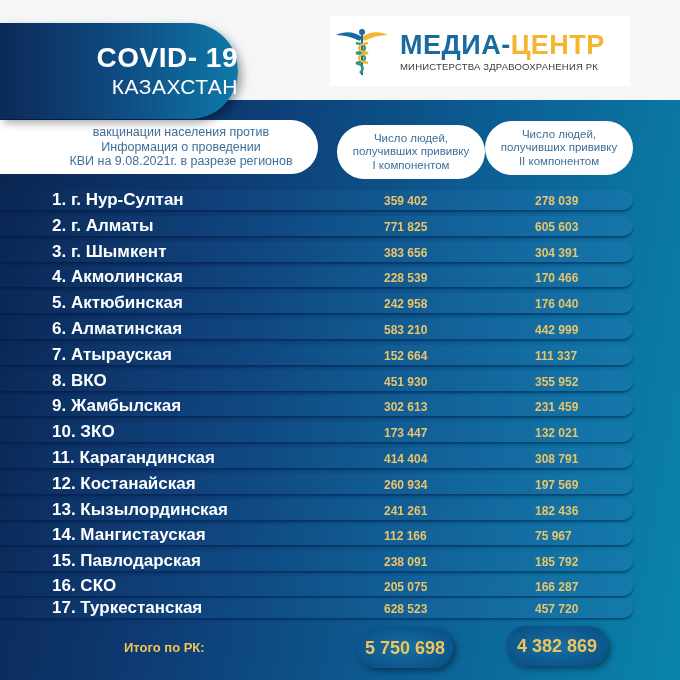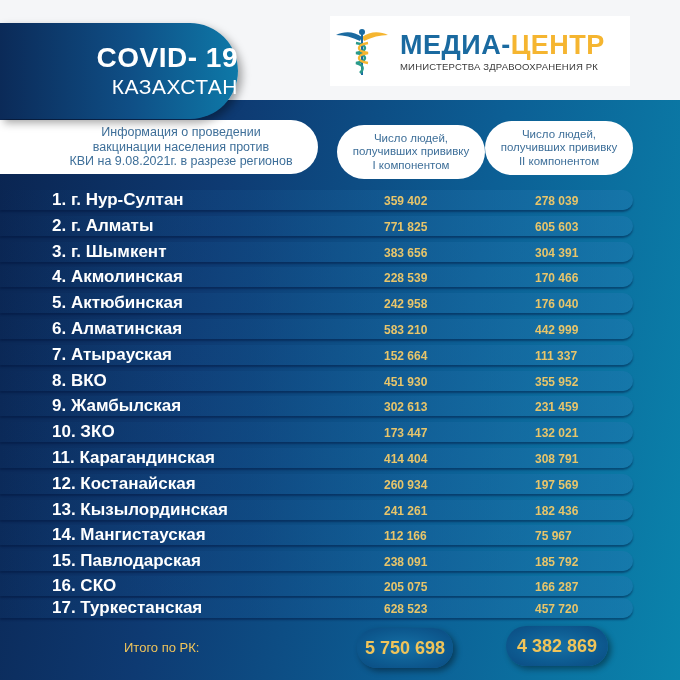--- a/index.html
+++ b/index.html
@@ -78,21 +78,21 @@
   .row .v1, .row .v2 {
     position: absolute; top: 4px;
     color: #e8c56a; font-weight: bold; font-size: 12px; line-height: 18px;
     white-space: nowrap;
   }
   .row .v1 { left: 384px; }
   .row .v2 { left: 535px; }
 
   .total-label {
     position: absolute; left: 124px; top: 640px;
-    color: #f0c45a; font-weight: normal; font-size: 13px;
+    color: #f0c45a; font-weight: bold; font-size: 13px;
   }
   .total-pill {
     position: absolute; top: 630px; height: 40px;
     background: radial-gradient(ellipse at center, #1670a5 0%, #0d5a90 60%, #0b4a80 100%);
     border-radius: 20px;
     box-shadow: 3px 3px 6px rgba(0,0,0,0.4);
     display: flex; align-items: center; justify-content: center;
     color: #f0c45a; font-weight: bold; font-size: 18px;
   }
   .total-pill.t1 { left: 357px; width: 96px; top: 628px; text-align: center; }
@@ -120,22 +120,22 @@
   </svg>
   <div class="logo-text">
     <div class="logo-main">
       <span class="a">МЕДИА-</span><span class="b">ЦЕНТР</span>
     </div>
     <div class="logo-sub">МИНИСТЕРСТВА ЗДРАВООХРАНЕНИЯ РК</div>
   </div>
 </div>
 
 <div class="info-pill">
+  <div>вакцинации населения против</div>
   <div>Информация о проведении</div>
-  <div>вакцинации населения против</div>
   <div>КВИ на 9.08.2021г. в разрезе регионов</div>
 </div>
 
 <div class="col-head c1">
   <div>Число людей,</div>
   <div>получивших прививку</div>
   <div>I компонентом</div>
 </div>
 <div class="col-head c2">
   <div>Число людей,</div>

